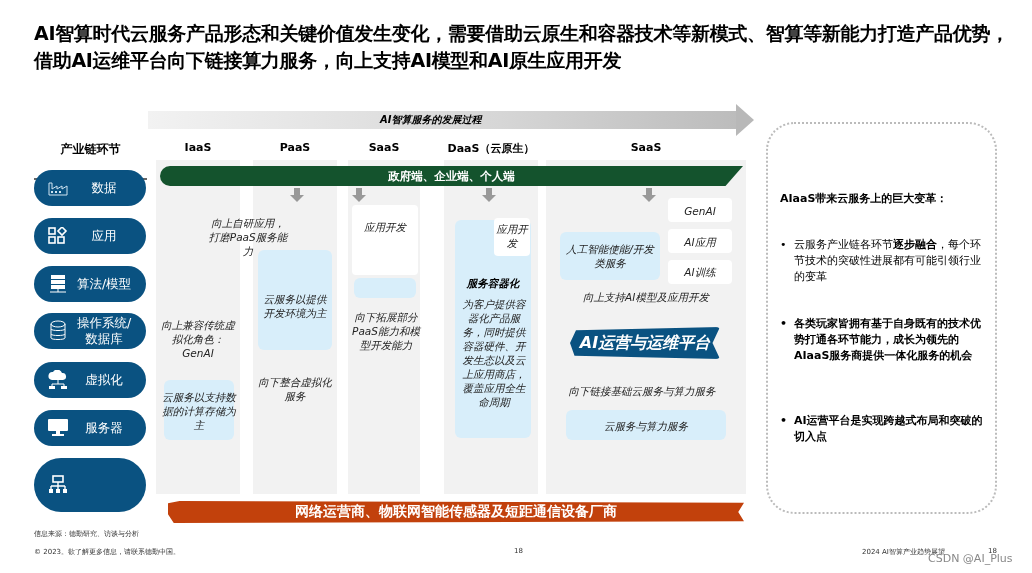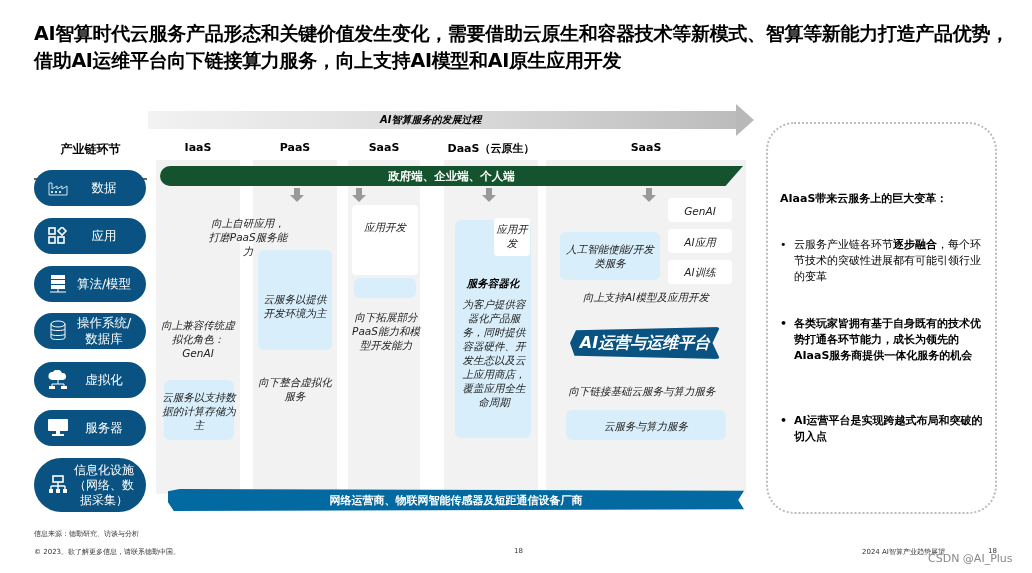--- a/index.html
+++ b/index.html
@@ -15,21 +15,21 @@
 .pill .ico{width:32px;display:flex;justify-content:center;margin-left:8px}
 .pill .lbl{flex:1;text-align:center;font-size:12.5px;line-height:16px;padding-right:12px}
 .band{position:absolute;left:160px;top:166px;width:583px;height:20px;background:#14532d;border-radius:10px 0 0 10px;clip-path:polygon(0 0,100% 0,97% 100%,0 100%);color:#fff;font-size:11.5px;font-weight:bold;display:flex;justify-content:center;align-items:center}
 .down-arr{position:absolute;width:14px;height:14px}
 .down-arr::before{content:"";position:absolute;left:4px;top:0;width:6px;height:7px;background:#999}
 .down-arr::after{content:"";position:absolute;left:0;top:7px;border-left:7px solid transparent;border-right:7px solid transparent;border-top:7px solid #999}
 .txt{position:absolute;font-size:10.5px;font-style:italic;text-align:center;line-height:14px;color:#222}
 .blob{position:absolute;background:#d8eefa;border-radius:6px}
 .wblob{position:absolute;background:#fff;border-radius:4px}
 .platform{position:absolute;left:570px;top:327px;width:150px;height:32px;background:#0a5281;border-radius:4px;clip-path:polygon(4% 10%,100% 0,95% 50%,100% 100%,3% 90%,0 50%);color:#fff;font-size:16px;font-weight:bold;font-style:italic;display:flex;align-items:center;justify-content:center}
-.bottom-band{position:absolute;left:168px;top:489px;width:576px;height:22px;background:#0369a1;color:#fff;font-size:11px;font-weight:bold;display:flex;align-items:center;justify-content:center;clip-path:polygon(0 10%,2% 0,100% 8%,99% 50%,100% 92%,1% 100%,0 60%)}
+.bottom-band{position:absolute;left:168px;top:501px;width:576px;height:22px;background:#c2410c;color:#fff;font-size:14px;font-weight:bold;display:flex;align-items:center;justify-content:center;clip-path:polygon(0 10%,2% 0,100% 8%,99% 50%,100% 92%,1% 100%,0 60%)}
 .side{position:absolute;left:766px;top:122px;width:231px;height:392px;border:2px dotted #bbb;border-radius:28px}
 .side-title{position:absolute;left:780px;top:191px;font-size:11px;font-weight:bold}
 .bullet{position:absolute;left:780px;font-size:11px;line-height:16px;width:205px;display:flex}
 .bullet .dot{width:14px;flex-shrink:0}
 .footer{position:absolute;font-size:7px;color:#333}
 .watermark{position:absolute;left:928px;top:552px;font-size:11px;color:#888}
 </style>
 </head>
 <body>
 
@@ -118,21 +118,20 @@
 <div class="pill" style="top:458px;height:54px;border-radius:27px">
   <span class="ico">
       <svg width="20" height="20" viewBox="0 0 20 20">
         <rect x="5" y="1" width="10" height="6" fill="none" stroke="#fff" stroke-width="1.6"></rect>
         <path d="M10 7v4M3 11h14M3 11v3M10 11v3M17 11v3" stroke="#fff" stroke-width="1.4"></path>
         <rect x="1" y="14" width="4" height="4" fill="#fff"></rect>
         <rect x="8" y="14" width="4" height="4" fill="#fff"></rect>
         <rect x="15" y="14" width="4" height="4" fill="#fff"></rect>
       </svg>
     </span>
-  <span class="lbl" style="font-size:12px;line-height:15px">信息化设施（网络、数据采集）</span>
 </div>
 
 <div class="band">政府端、企业端、个人端</div>
 
 <div class="down-arr" style="left:290px;top:188px"></div>
 <div class="down-arr" style="left:352px;top:188px"></div>
 <div class="down-arr" style="left:482px;top:188px"></div>
 <div class="down-arr" style="left:642px;top:188px"></div>
 
 <div class="txt" style="left:158px;top:318px;width:80px">向上兼容传统虚拟化角色：GenAI</div>

